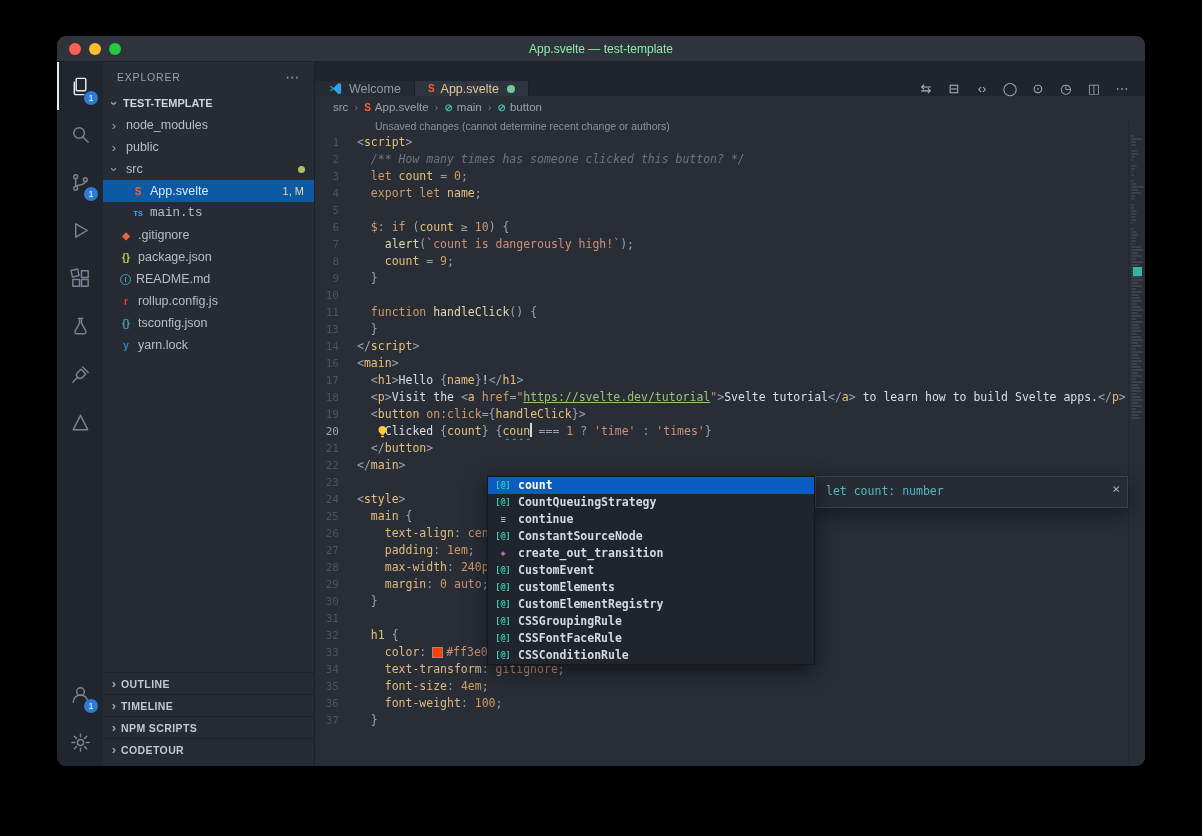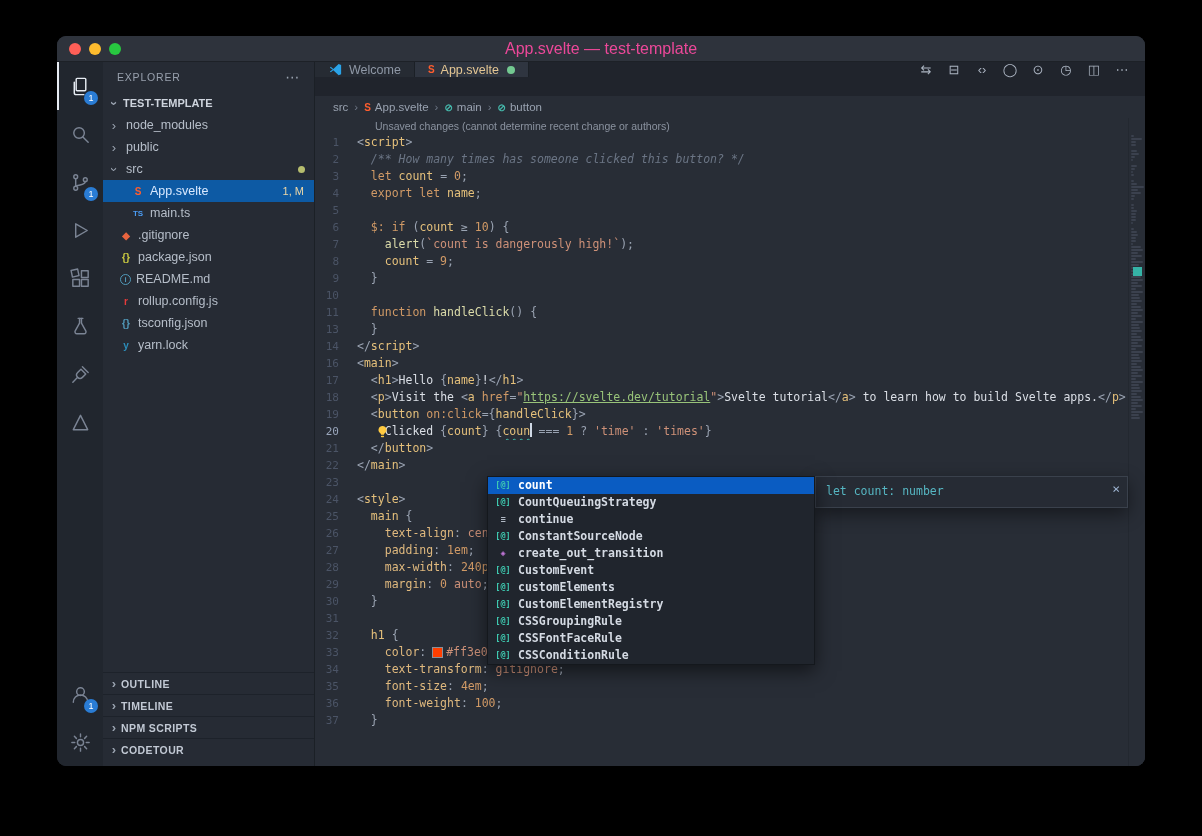--- a/index.html
+++ b/index.html
@@ -3,21 +3,21 @@
 <meta charset="utf-8">
 <style>
   *{box-sizing:border-box;margin:0;padding:0}
   html,body{width:1202px;height:836px;background:#000;font-family:"Liberation Sans",sans-serif;overflow:hidden}
   .window{position:absolute;left:57px;top:36px;width:1088px;height:730px;background:#272c35;border-radius:9px;overflow:hidden;display:flex;flex-direction:column;box-shadow:0 22px 60px rgba(0,0,0,.75)}
   
   .titlebar{height:26px;background:#2e333c;border-bottom:1px solid #1d2127;display:flex;align-items:center;justify-content:center;position:relative;flex:none}
   .traffic{position:absolute;left:12px;top:0;height:100%;display:flex;align-items:center;gap:8px}
   .tl{width:12px;height:12px;border-radius:50%;display:inline-block}
   .tl.r{background:#ff5f57}.tl.y{background:#febc2e}.tl.g{background:#28c840}
-  .title{font-size:16px;color:#ec4899}
+  .title{font-size:12px;color:#86efac}
   .main{flex:1;display:flex;min-height:0}
   
   .activitybar{width:46px;background:#21262e;display:flex;flex-direction:column;justify-content:space-between;flex:none}
   .ab-item{width:46px;height:48px;display:flex;align-items:center;justify-content:center;color:#7b8494;position:relative;cursor:pointer}
   .ab-item svg{width:23px;height:23px;fill:none;stroke:currentColor;stroke-width:1.5;stroke-linecap:round;stroke-linejoin:round}
   .ab-item.active{color:#e7ecf3}
   .ab-item.active::before{content:"";position:absolute;left:0;top:0;bottom:0;width:2px;background:#e7ecf3}
   .badge{position:absolute;right:5px;bottom:5px;min-width:14px;height:14px;border-radius:8px;background:#2a7cd4;color:#fff;font-size:9px;display:flex;align-items:center;justify-content:center;padding:0 3px}
   
   .sidebar{width:212px;background:#262b34;border-right:1px solid #1b2026;display:flex;flex-direction:column;flex:none;color:#b6bec9;overflow:hidden}
@@ -31,21 +31,21 @@
   .row.sel .tlab{color:#d9e9ff}
   .fi{width:14px;flex:none;text-align:center;font-weight:bold;font-size:10px}
   .fi.ts{font-size:8px;letter-spacing:0}
   .fi.circ{width:11px;height:11px;margin-left:1px;border:1px solid;border-radius:50%;font-size:7.5px;line-height:9px}
   .meta{margin-left:auto;padding-right:10px;color:#ecd7a7;font-size:11px}
   .dot-src{margin-left:auto;margin-right:9px;width:7px;height:7px;border-radius:50%;background:#b6bd6e;flex:none}
   #sidebar-panels{margin-top:auto;padding-bottom:6px}
   .panel-row{height:22px;display:flex;align-items:center;font-weight:bold;font-size:10.5px;letter-spacing:.4px;color:#c2c9d4;border-top:1px solid #1d222a;padding-left:4px;cursor:pointer}
   
   .editor{flex:1;display:flex;flex-direction:column;background:#282d36;min-width:0;position:relative}
-  .tabbar{height:34px;background:#20242c;display:flex;align-items:flex-start;flex:none}
+  .tabbar{height:34px;background:#20242c;display:flex;align-items:flex-end;flex:none}
   #tab-strip{display:flex}
   .tab{display:flex;align-items:center;gap:6px;padding:0 13px;font-size:12.5px;background:#262b33;color:#8f98a6;border-right:1px solid #1b2026;cursor:pointer}
   .tab.active{background:#2f3540;color:#e4c693}
   .tab .fi{width:auto}
   .tab-dot{width:8px;height:8px;border-radius:50%;background:#73c991;margin-left:2px}
   #editor-actions{margin-left:auto;display:flex;align-items:center;gap:2px;padding-right:10px;color:#aab3c0}
   .ea{width:26px;text-align:center;font-size:13px;cursor:pointer}
   .breadcrumbs{height:22px;flex:none;display:flex;align-items:center;gap:6px;font-size:11.5px;color:#99a2b0;padding-left:18px}
   .bc-item{display:flex;align-items:center;gap:4px;cursor:pointer}
   .bc-sep{color:#6e7786}
@@ -196,21 +196,21 @@
           <div class="row" style="padding-left: 4px;">
             <span class="chev open">›</span>
             <span class="tlab">src</span>
             <span class="dot-src"></span>
           </div>
           <div class="row sel" style="padding-left: 28px;">
             <span class="fi" style="color: rgb(255, 93, 46);">S</span>
             <span class="tlab">App.svelte</span>
             <span class="meta">1, M</span>
           </div>
-          <div class="row" style="padding-left: 28px;">
+          <div class="row" style="padding-left: 28px; font-family: Liberation Mono, monospace;">
             <span class="fi ts" style="color: rgb(74, 156, 245);">TS</span>
             <span class="tlab">main.ts</span>
           </div>
           <div class="row" style="padding-left: 16px;">
             <span class="fi" style="color: rgb(232, 100, 63);">◆</span>
             <span class="tlab">.gitignore</span>
           </div>
           <div class="row" style="padding-left: 16px;">
             <span class="fi" style="color: rgb(203, 203, 65);">{}</span>
             <span class="tlab">package.json</span>

